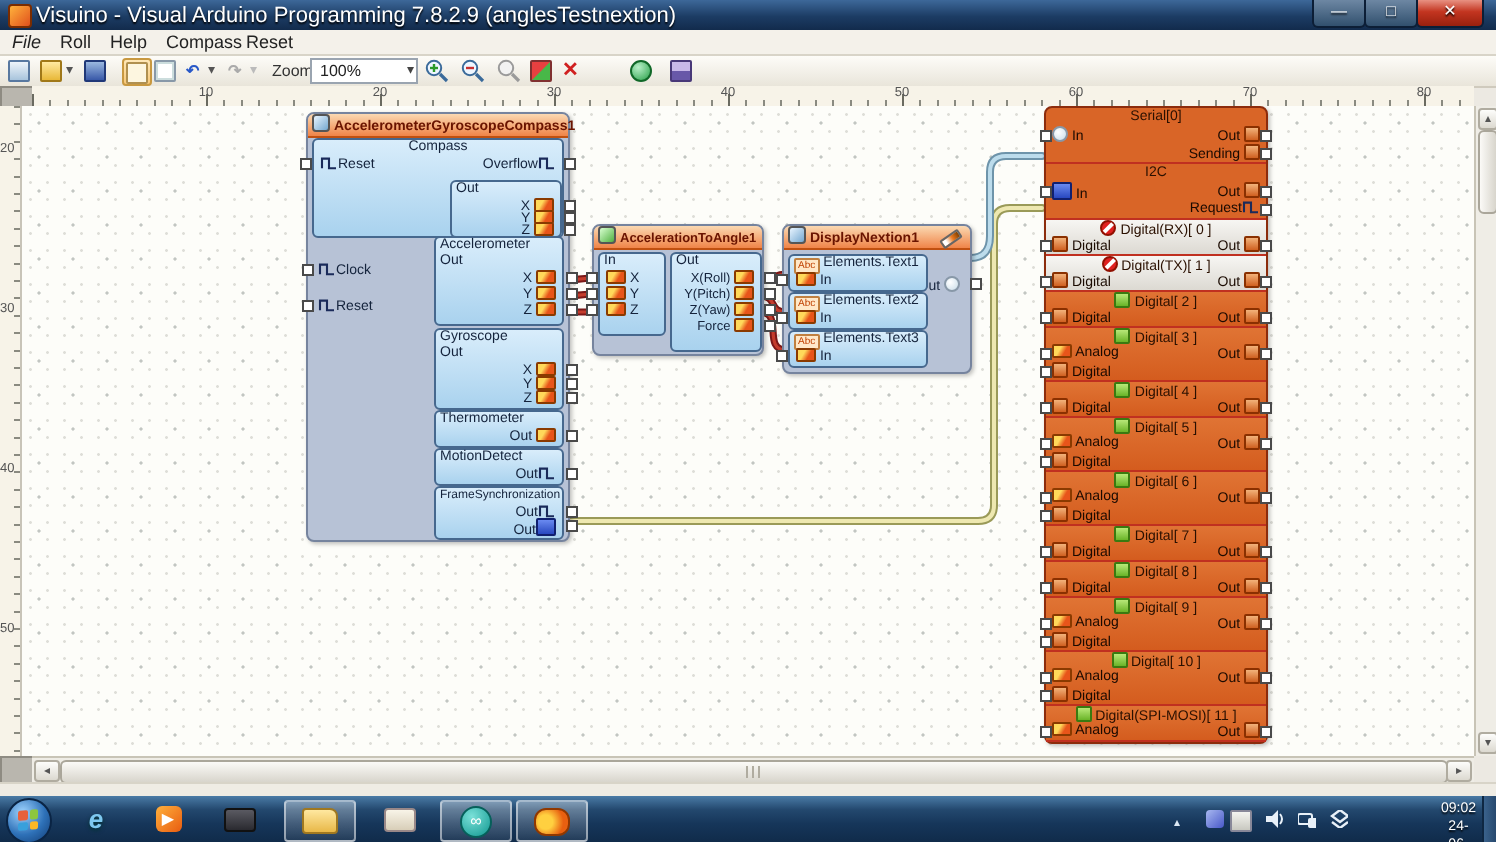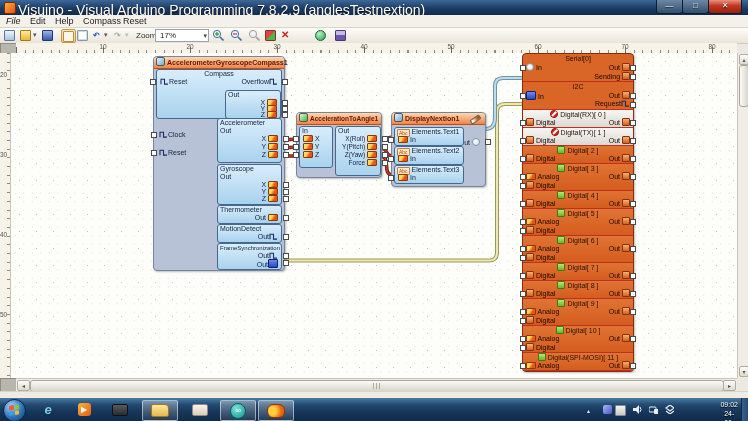--- a/index.html
+++ b/index.html
@@ -1,21 +1,21 @@
 <!DOCTYPE html>
 <html><head>
 <meta charset="utf-8">
 <style>
   html,body{margin:0;padding:0;}
   body{font-family:"Liberation Sans",sans-serif;-webkit-font-smoothing:antialiased;}
   #app{position:relative;width:748px;height:421px;background:#ece9e2;overflow:hidden;font-size:8px;color:#222;}
   .abs{position:absolute;}
   
   #titlebar{left:0;top:0;width:748px;height:15px;background:linear-gradient(180deg,#3d6899 0%,#1c3c64 55%,#122b4c 100%);color:#fff;}
-  #titlebar .t{position:absolute;left:18px;top:2px;font-size:14px;text-shadow:0 1px 1px #000;}
+  #titlebar .t{position:absolute;left:18px;top:2px;font-size:11px;text-shadow:0 1px 1px #000;}
   .appicon{position:absolute;left:4px;top:2px;width:10px;height:10px;border-radius:2px;background:linear-gradient(135deg,#ffb23c,#e0501c);border:1px solid #7a2c00;}
   .winbtn{position:absolute;top:0;height:13px;border:1px solid #0c1e36;border-top:none;border-radius:0 0 3px 3px;background:linear-gradient(180deg,#6d87a3,#31506e);}
   .winbtn span{display:block;text-align:center;color:#fff;font-size:8px;line-height:12px;text-shadow:0 1px 1px #000;}
   #btn-close{background:linear-gradient(180deg,#e89182,#c33520 45%,#99200e);}
   
   #menubar{left:0;top:15px;width:748px;height:12px;background:#f4f1ea;border-bottom:1px solid #d8d4c8;}
   .menuitem{position:absolute;top:1px;font-size:9px;color:#222;padding:0 3px;}
   #toolbar{left:0;top:28px;width:748px;height:15px;background:linear-gradient(180deg,#fdfcf8,#e9e5da);border-bottom:1px solid #cfcabd;}
   .tbtn{position:absolute;top:1px;width:13px;height:12px;border-radius:2px;}
   .tico{display:block;width:9px;height:9px;margin:1px auto;border-radius:1px;}
@@ -115,21 +115,21 @@
     <div class="winbtn" style="left:682px;width:25px;">
         <span>□</span>
       </div>
     <div class="winbtn" id="btn-close" style="left:708px;width:32px;">
         <span>✕</span>
       </div>
   </div>
 
   <div id="menubar" class="abs">
     <span class="menuitem" style="left:3px;font-style:italic;">File</span>
-    <span class="menuitem" style="left:27px;">Edit</span>
+    <span class="menuitem" style="left:27px;">Roll</span>
     <span class="menuitem" style="left:52px;">Help</span>
     <span class="menuitem" style="left:80px;">Compass</span>
     <span class="menuitem" style="left:120px;">Reset</span>
   </div>
 
   <div id="toolbar" class="abs">
     <span class="tbtn" style="left:3px;">
         <span class="tico" style="background:linear-gradient(180deg,#eef4fa,#a8c4dc);border:1px solid #5878a0;"></span>
       </span>
     <span class="tbtn" style="left:19px;">
@@ -143,21 +143,21 @@
         <span class="tico" style="background:#fdf6e0;border:1px solid #b09050;"></span>
       </span>
     <span class="tbtn" style="left:76px;">
         <span class="tico" style="background:#fff;border:1px solid #8898a8;box-shadow:inset 0 0 0 1px #cdd;"></span>
       </span>
     <span class="tlabel" style="left:93px;color:#2858c8;font-weight:bold;">↶</span>
     <span class="ddown" style="left:104px;">▾</span>
     <span class="tlabel" style="left:114px;color:#aaa;font-weight:bold;">↷</span>
     <span class="ddown" style="left:125px;color:#bbb;">▾</span>
     <span class="tlabel" style="left:136px;">Zoom:</span>
-    <div id="zoombox"><span>17%</span><span class="arr">▾</span></div>
+    <div id="zoombox"><span>100%</span><span class="arr">▾</span></div>
     <svg class="mag" style="left:212px;" width="13" height="13">
         <circle cx="5" cy="5" r="3.6" fill="#eef6ff" stroke="#3a6a9a"></circle>
         <line x1="8" y1="8" x2="11.5" y2="11.5" stroke="#3a6a9a" stroke-width="1.6"></line>
         <line x1="3" y1="5" x2="7" y2="5" stroke="#2a9a2a" stroke-width="1.2"></line>
         <line x1="5" y1="3" x2="5" y2="7" stroke="#2a9a2a" stroke-width="1.2"></line>
       </svg>
     <svg class="mag" style="left:230px;" width="13" height="13">
         <circle cx="5" cy="5" r="3.6" fill="#eef6ff" stroke="#3a6a9a"></circle>
         <line x1="8" y1="8" x2="11.5" y2="11.5" stroke="#3a6a9a" stroke-width="1.6"></line>
         <line x1="3" y1="5" x2="7" y2="5" stroke="#c83030" stroke-width="1.2"></line>

